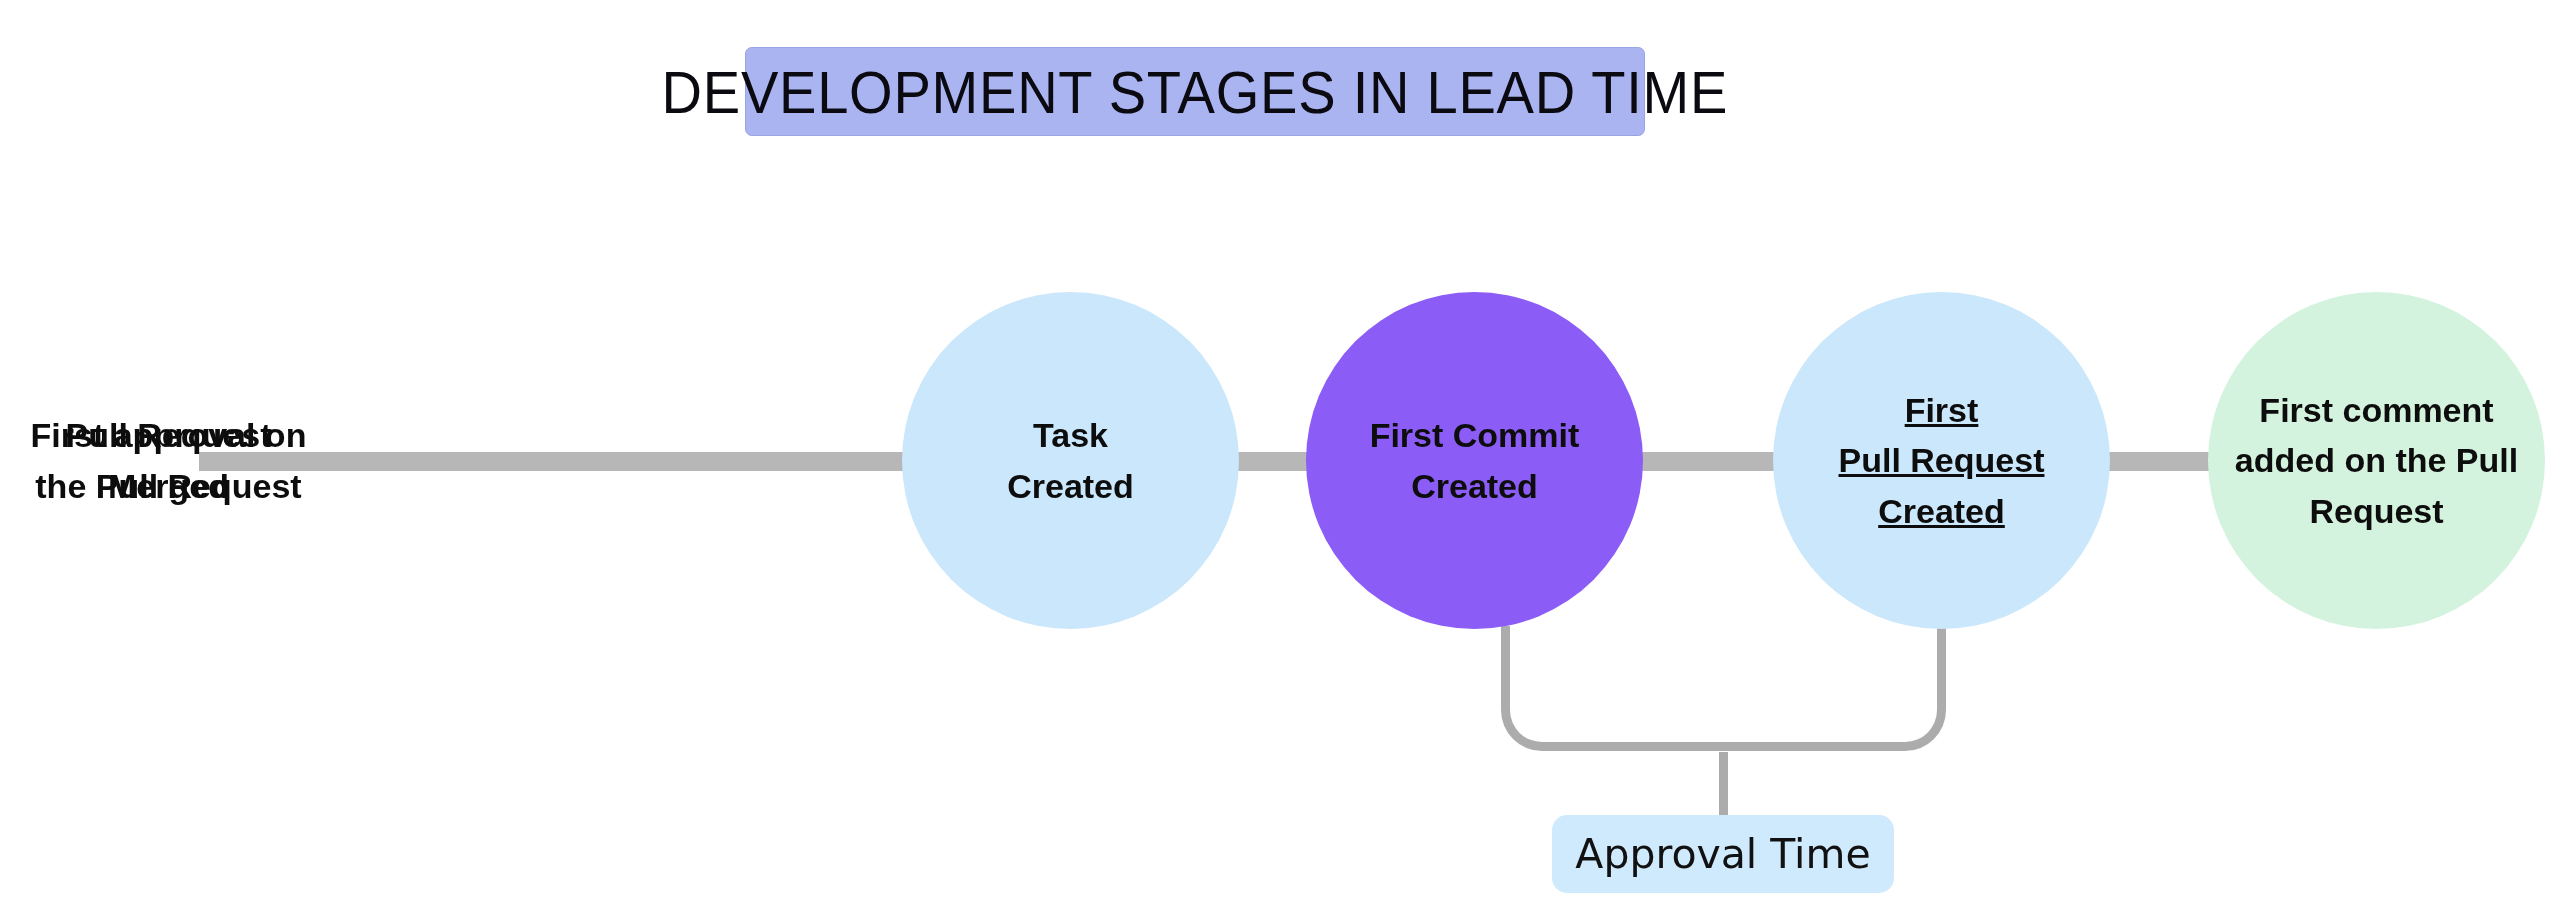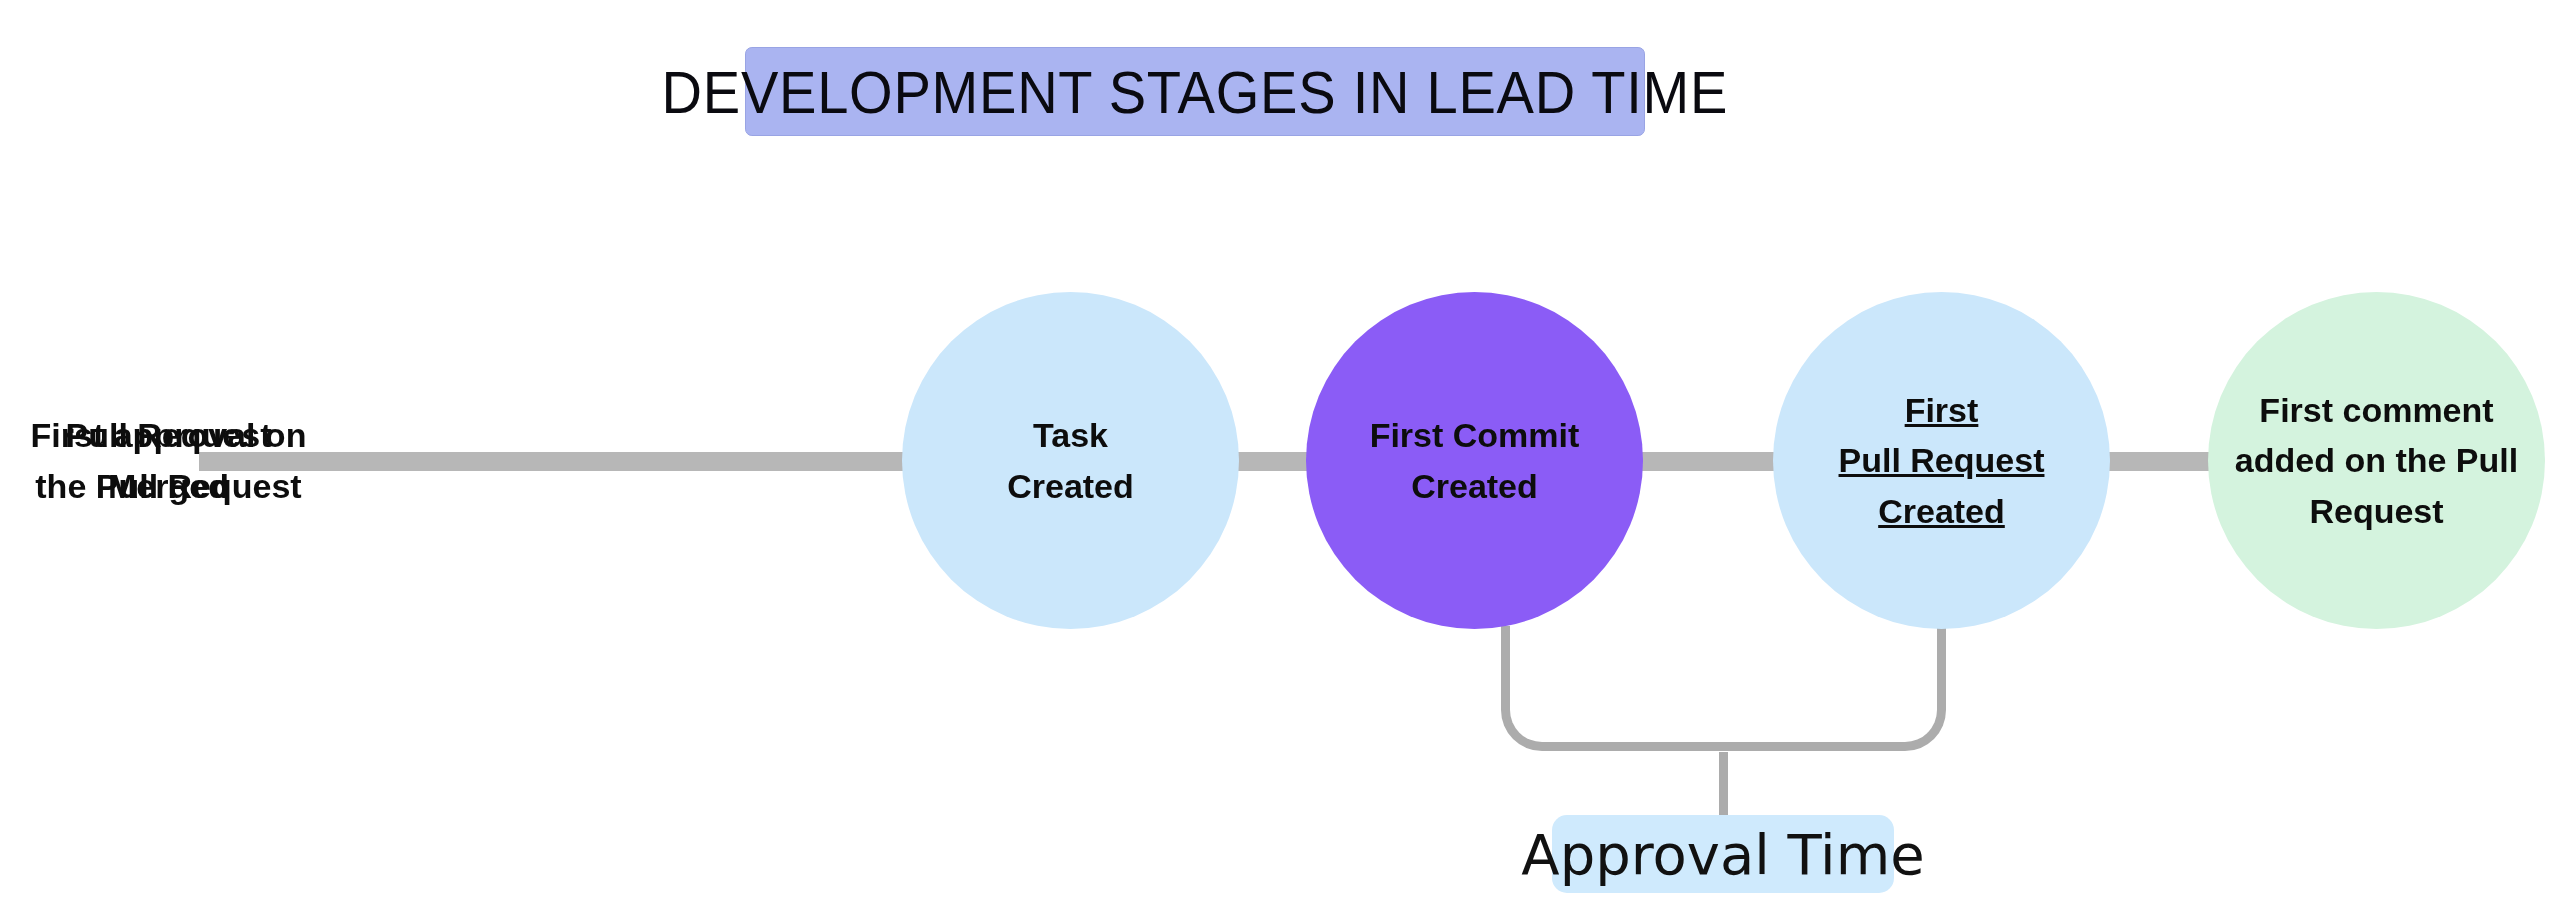--- a/index.html
+++ b/index.html
@@ -112,21 +112,21 @@
     height: 78px;
     background: #cfeafd;
     border-radius: 15px;
     display: flex;
     align-items: center;
     justify-content: center;
     z-index: 2;
   }
   .annotation-text {
     font-family: "DejaVu Sans", sans-serif;
-    font-size: 56px;
+    font-size: 41px;
     font-weight: 500;
     color: #111111;
     white-space: nowrap;
   }
 </style>
 </head>
 <body>
 
 <div class="canvas">
 

